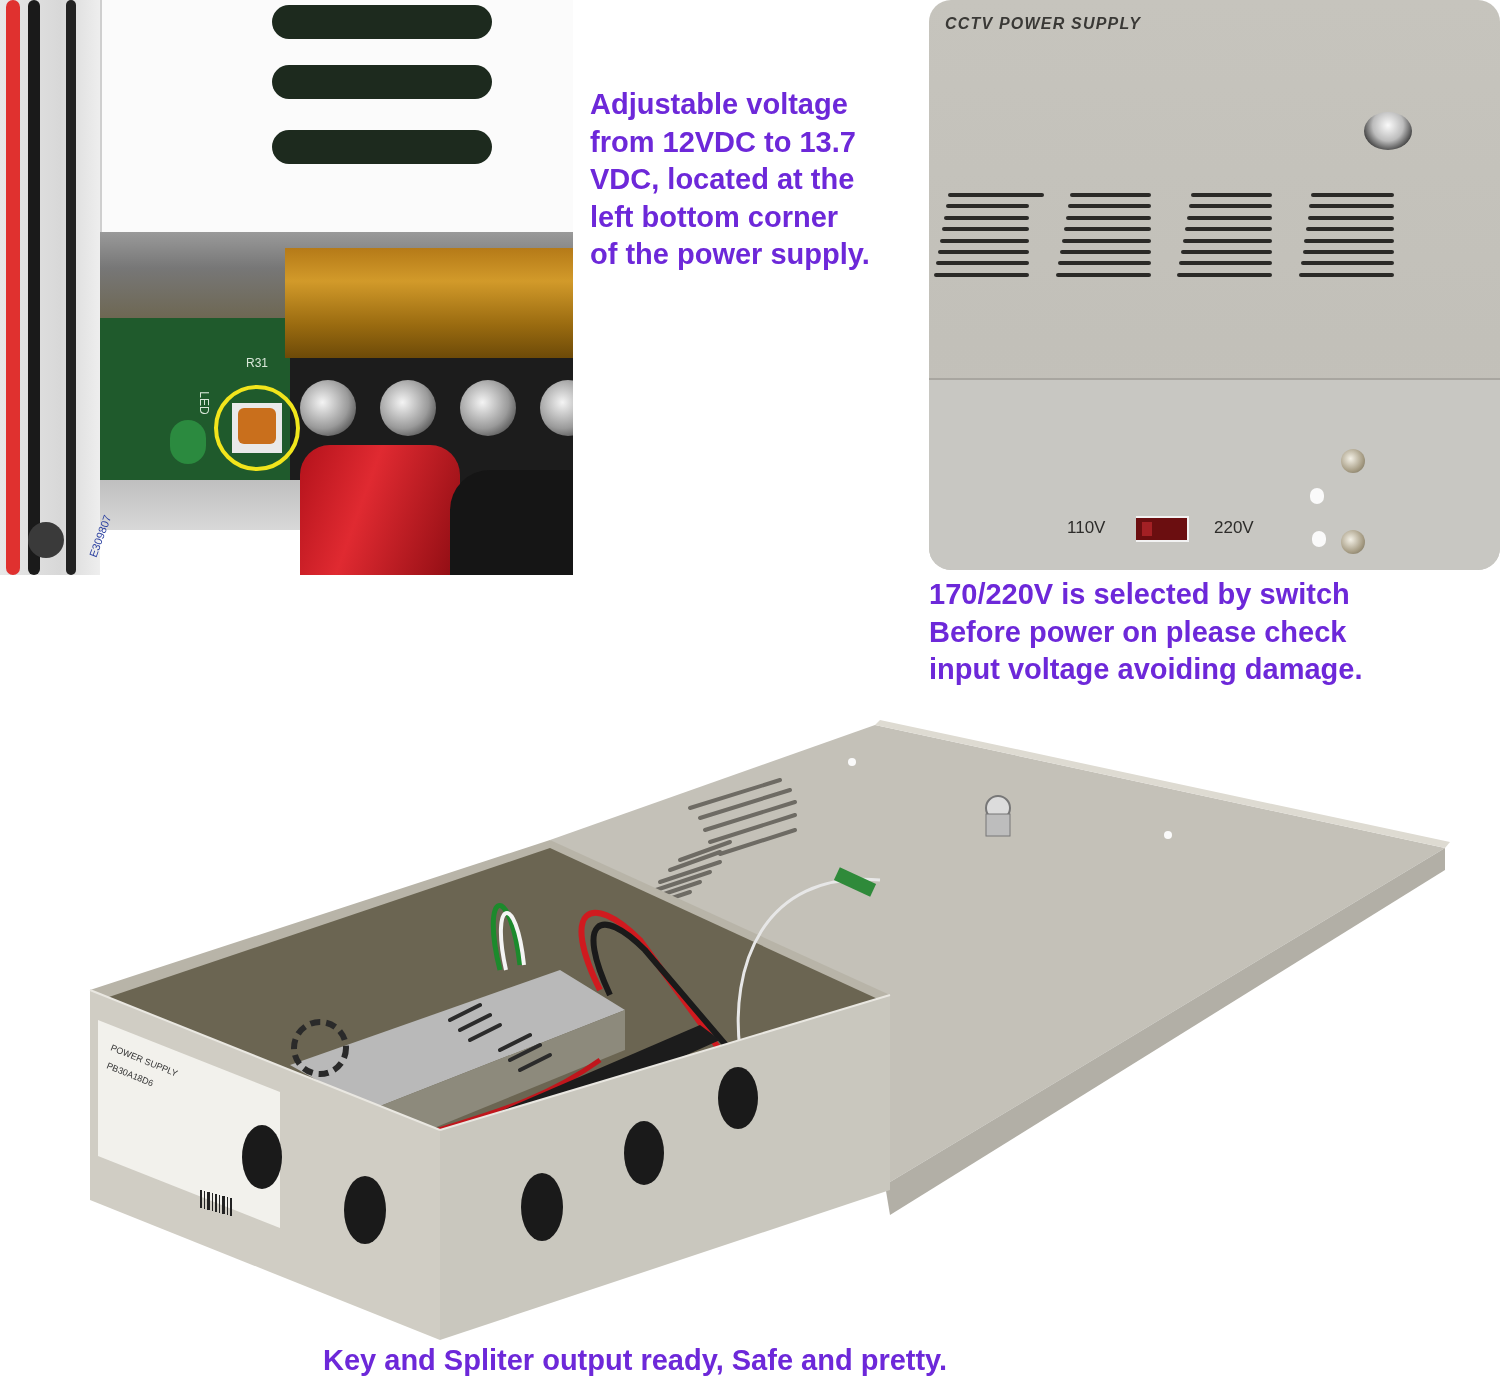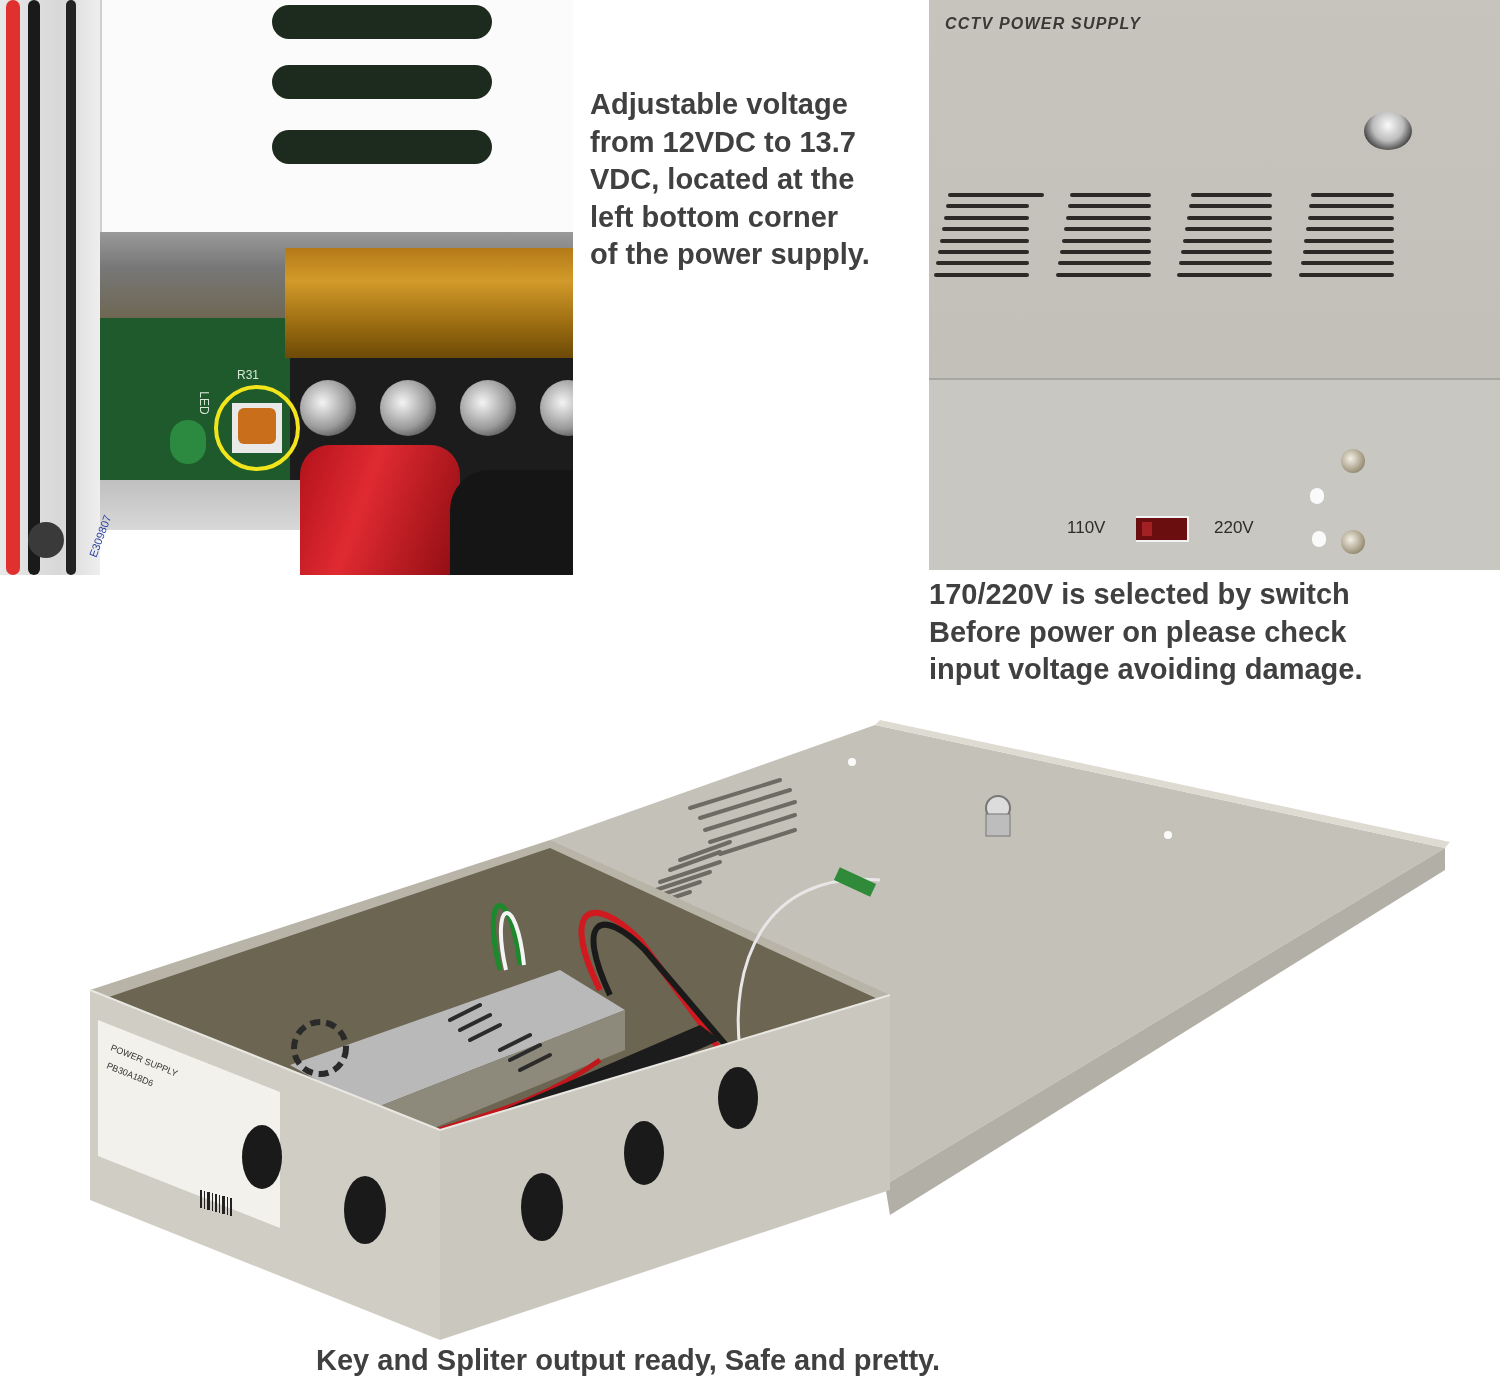--- a/index.html
+++ b/index.html
@@ -1,29 +1,29 @@
 <!DOCTYPE html>
 <html><head>
 <meta charset="utf-8">
 <style>
   * { box-sizing: border-box; margin: 0; padding: 0; }
   html, body { width: 1500px; height: 1388px; background: #ffffff; overflow: hidden; }
   body { position: relative; font-family: "Liberation Sans", sans-serif; }
 
   .caption {
     position: absolute;
-    color: #404040;
+    color: #6d28d9;
     font-weight: bold;
     font-family: "Liberation Sans", sans-serif;
     line-height: 37.5px;
     white-space: pre-line;
   }
   #caption-voltage { left: 590px; top: 86px; font-size: 29px; width: 330px; }
   #caption-switch  { left: 929px; top: 576px; font-size: 29px; width: 560px; }
-  #caption-key     { left: 316px; top: 1343px; font-size: 29px; width: 800px; line-height: 34px; }
+  #caption-key     { left: 323px; top: 1343px; font-size: 29px; width: 800px; line-height: 34px; }
 
   
   #photo-pcb {
     position: absolute; left: 0; top: 0; width: 573px; height: 575px; overflow: hidden;
     background: #ffffff;
   }
   .pcb-cable-zone { position: absolute; left: 0; top: 0; width: 100px; height: 575px; background: linear-gradient(90deg,#e8e8e8,#d8d8d8 60%,#eeeeee); }
   .wire { position: absolute; border-radius: 8px; }
   .psu-top { position: absolute; left: 100px; top: 0; width: 473px; height: 240px; background: #fbfbfb; border-left: 2px solid #cfcfcf; }
   .slot { position: absolute; left: 272px; width: 220px; height: 34px; border-radius: 17px; background: #1d2a1e; }
@@ -39,20 +39,21 @@
   .trimpot { position: absolute; left: 232px; top: 403px; width: 50px; height: 50px; background: #e9e9e9; }
   .trimpot-knob { position: absolute; left: 238px; top: 408px; width: 38px; height: 36px; background: #c96f1c; border-radius: 6px; }
   .led-dot { position: absolute; left: 170px; top: 420px; width: 36px; height: 44px; border-radius: 18px; background: #2b8a3f; }
   .pcb-label { position: absolute; color: #d9e7d9; font-size: 12px; font-family: "Liberation Sans", sans-serif; }
   .mount-hole { position: absolute; left: 28px; top: 522px; width: 36px; height: 36px; border-radius: 50%; background: #3a3a3a; }
 
   
   #photo-panel {
     position: absolute; left: 929px; top: 0; width: 571px; height: 570px; overflow: hidden;
     background: linear-gradient(180deg,#c6c4bd,#c2c0b9 60%,#c4c2bb);
+    border-radius: 22px;
   }
   .panel-title { position: absolute; left: 16px; top: 15px; font-size: 16px; font-style: italic; font-weight: bold; color: #3a3936; letter-spacing: 1.2px; font-family: "Liberation Sans", sans-serif; }
   .vent-group { position: absolute; top: 193px; width: 95px; }
   .vent-line { height: 4px; border-radius: 2px; background: #2b2a27; margin-bottom: 7.4px; }
   .panel-divider { position: absolute; left: 0; top: 378px; width: 571px; height: 2px; background: #a8a6a0; }
   .panel-lower { position: absolute; left: 0; top: 380px; width: 571px; height: 190px; background: #c8c7c2; }
   .lock-cyl { position: absolute; left: 435px; top: 112px; width: 48px; height: 38px; border-radius: 50%; background: radial-gradient(ellipse at 50% 35%,#fafafa,#bcbcbc 45%,#444 75%,#cfcfcf); }
   .volt-label { position: absolute; font-size: 17px; color: #2d2c2a; font-family: "Liberation Sans", sans-serif; }
   .rocker { position: absolute; left: 207px; top: 516px; width: 53px; height: 26px; background: #6b0e10; border: 2px solid #f2f2f2; border-left-width: 0; }
   .rocker-nub { position: absolute; left: 6px; top: 4px; width: 10px; height: 14px; background: #a32024; }
@@ -84,21 +85,21 @@
   <div class="terminal-screw" style="left:380px;"></div>
   <div class="terminal-screw" style="left:460px;"></div>
   <div class="terminal-screw" style="left:540px;"></div>
   <div class="pcb-bottom"></div>
   <div class="red-cables"></div>
   <div class="black-cables"></div>
   <div class="led-dot"></div>
   <div class="trimpot"></div>
   <div class="trimpot-knob"></div>
   <div class="trimpot-ring"></div>
-  <span class="pcb-label" style="left:237px;top:356px;margin-top:12px;">R31</span>
+  <span class="pcb-label" style="left:246px;top:356px;">R31</span>
   <span class="pcb-label" style="left:192px;top:396px;transform:rotate(90deg);">LED</span>
   <span class="pcb-label" style="left:78px;top:530px;transform:rotate(-70deg);color:#2a3fa0;font-size:11px;">E309807</span>
 </div>
 
 <div id="caption-voltage" class="caption">Adjustable voltage
 from 12VDC to 13.7
 VDC, located at the
 left bottom corner
 of the power supply.</div>
 

